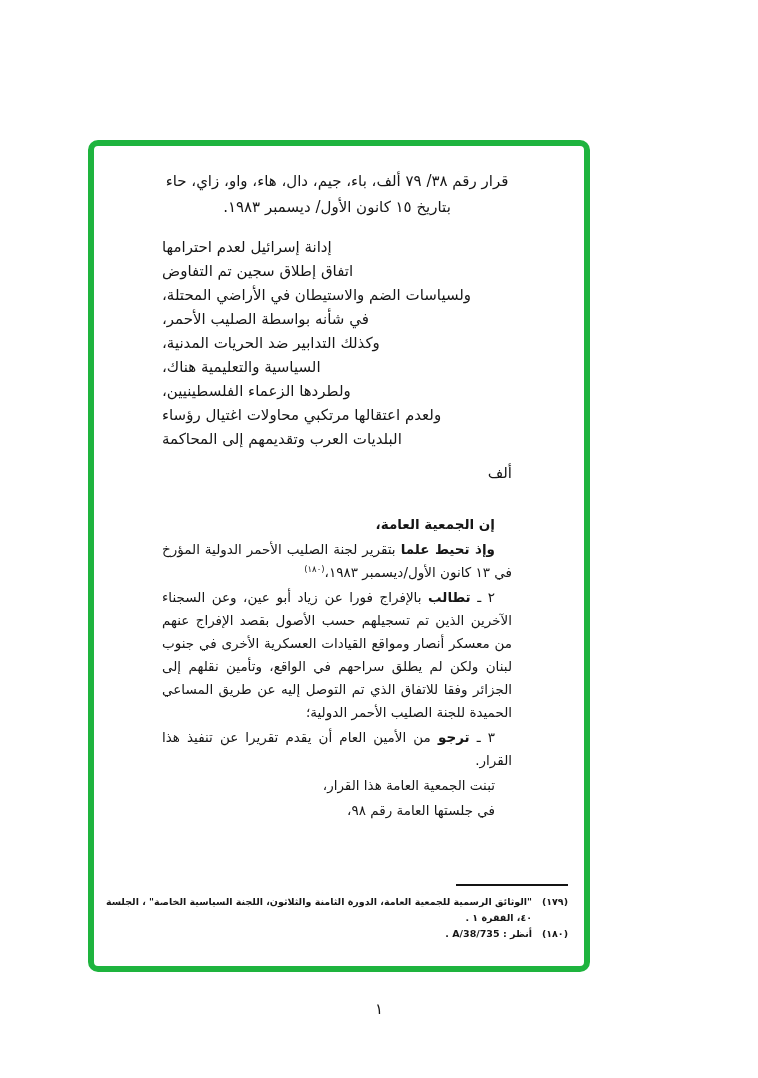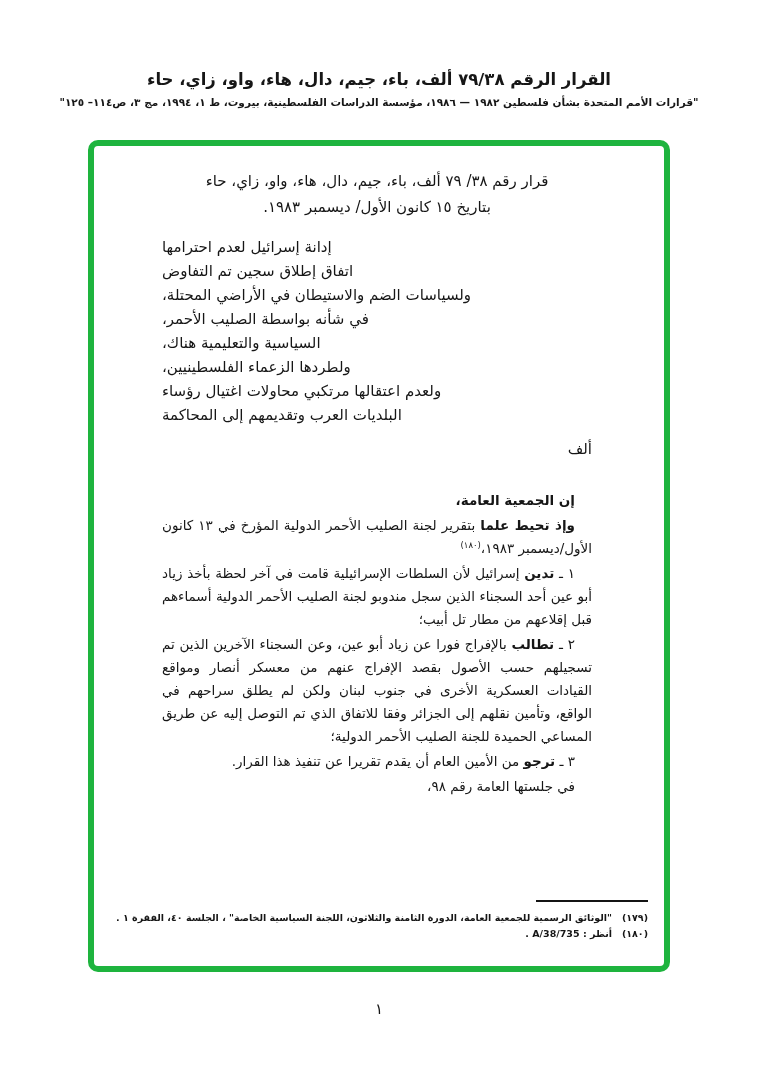--- a/index.html
+++ b/index.html
@@ -10,21 +10,21 @@
     color:#161616;
   }
   .page { position:relative; width:758px; height:1078px; direction:rtl; overflow:hidden; background:#ffffff; }
 
   .doc-header { text-align:center; padding-top:70px; }
   .doc-title  { font-size:16.5px; font-weight:bold; letter-spacing:.2px; }
   .doc-source { font-size:10.5px; font-weight:bold; margin-top:7px; }
 
   .res-box {
     position:absolute; top:140px; left:88px;
-    width:582px; height:832px;
+    width:502px; height:832px;
     border:6px solid #1eb43e;
     border-radius:10px;
     overflow:hidden;
     background:#ffffff;
   }
   .res-inner { padding:12px 72px 0 68px; }
 
   .res-heading { font-size:15px; line-height:26px; text-align:center; padding-top:10px; }
   .title-block { margin-top:15px; font-size:15px; line-height:24px; text-align:left; }
   .alif        { margin-top:13px; font-size:15px; }
@@ -45,48 +45,45 @@
   .fn-num  { flex:0 0 36px; white-space:nowrap; }
   .fn-text { flex:1; }
 
   .page-number { position:absolute; top:1000px; left:0; width:100%; text-align:center; font-size:15px; }
 </style>
 </head>
 <body>
 
 <div class="page">
 
-  <header class="doc-header">
-    <div class="doc-title">القرار الرقم ٧٩/٣٨ ألف، باء، جيم، دال، هاء، واو، زاي، حاء</div>
-    <div class="doc-source">"قرارات الأمم المتحدة بشأن فلسطين ١٩٨٢ — ١٩٨٦، مؤسسة الدراسات الفلسطينية، بيروت، ط ١، ١٩٩٤، مج ٣، ص١١٤– ١٢٥"</div>
-  </header>
 
   <section class="res-box" style="border-color: rgb(30, 180, 62);">
     <div class="res-inner">
       <div class="res-heading">
         <div>قرار رقم ٣٨/ ٧٩ ألف، باء، جيم، دال، هاء، واو، زاي، حاء</div>
         <div>بتاريخ ١٥ كانون الأول/ ديسمبر ١٩٨٣.</div>
       </div>
       <div class="title-block">
           <div>إدانة إسرائيل لعدم احترامها</div>
           <div>اتفاق إطلاق سجين تم التفاوض</div>
           <div>ولسياسات الضم والاستيطان في الأراضي المحتلة،</div>
           <div>في شأنه بواسطة الصليب الأحمر،</div>
+          <div>وكذلك التدابير ضد الحريات المدنية،</div>
           <div>السياسية والتعليمية هناك،</div>
           <div>ولطردها الزعماء الفلسطينيين،</div>
           <div>ولعدم اعتقالها مرتكبي محاولات اغتيال رؤساء</div>
           <div>البلديات العرب وتقديمهم إلى المحاكمة</div>
         </div>
       <div class="alif">ألف</div>
       <div class="body-text">
           <p><span class="b">إن الجمعية العامة،</span></p>
           <p><span class="b">وإذ تحيط علما</span><span> بتقرير لجنة الصليب الأحمر الدولية المؤرخ في ١٣ كانون الأول/ديسمبر ١٩٨٣،</span><sup class="fn-ref">(١٨٠)</sup></p>
-          <p><span>١ ـ </span><span class="b">تدين</span><span> إسرائيل لأن السلطات الإسرائيلية قامت في آخر لحظة بأخذ زياد أبو عين أحد السجناء الذين سجل مندوبو لجنة الصليب الأحمر الدولية أسماءهم قبل إقلاعهم من مطار تل أبيب؛</span></p>
           <p><span>٢ ـ </span><span class="b">تطالب</span><span> بالإفراج فورا عن زياد أبو عين، وعن السجناء الآخرين الذين تم تسجيلهم حسب الأصول بقصد الإفراج عنهم من معسكر أنصار ومواقع القيادات العسكرية الأخرى في جنوب لبنان ولكن لم يطلق سراحهم في الواقع، وتأمين نقلهم إلى الجزائر وفقا للاتفاق الذي تم التوصل إليه عن طريق المساعي الحميدة للجنة الصليب الأحمر الدولية؛</span></p>
           <p><span>٣ ـ </span><span class="b">ترجو</span><span> من الأمين العام أن يقدم تقريرا عن تنفيذ هذا القرار.</span></p>
+          <p><span>تبنت الجمعية العامة هذا القرار،</span></p>
           <p><span>في جلستها العامة رقم ٩٨،</span></p>
         </div>
     </div>
     <div class="footnote-area">
       <div class="fn-rule"></div>
       <div>
           <div class="fn-row">
             <span class="fn-num">(١٧٩)</span>
             <span class="fn-text">"الوثائق الرسمية للجمعية العامة، الدورة الثامنة والثلاثون، اللجنة السياسية الخاصة" ، الجلسة ٤٠، الفقرة ١ .</span>
           </div>

